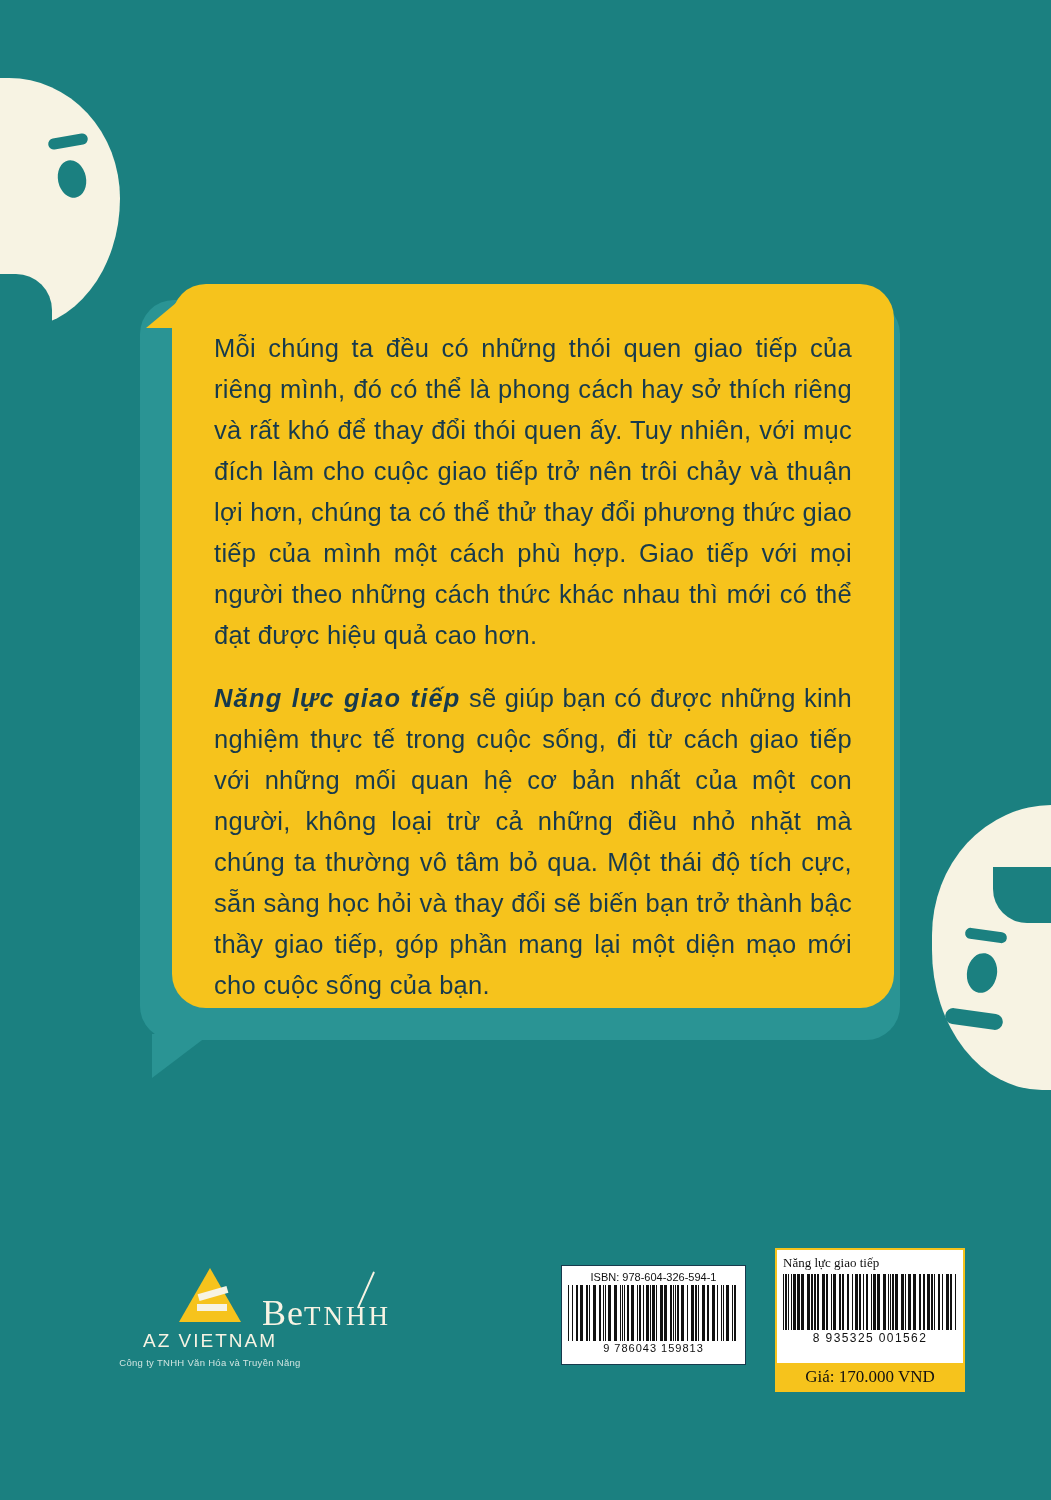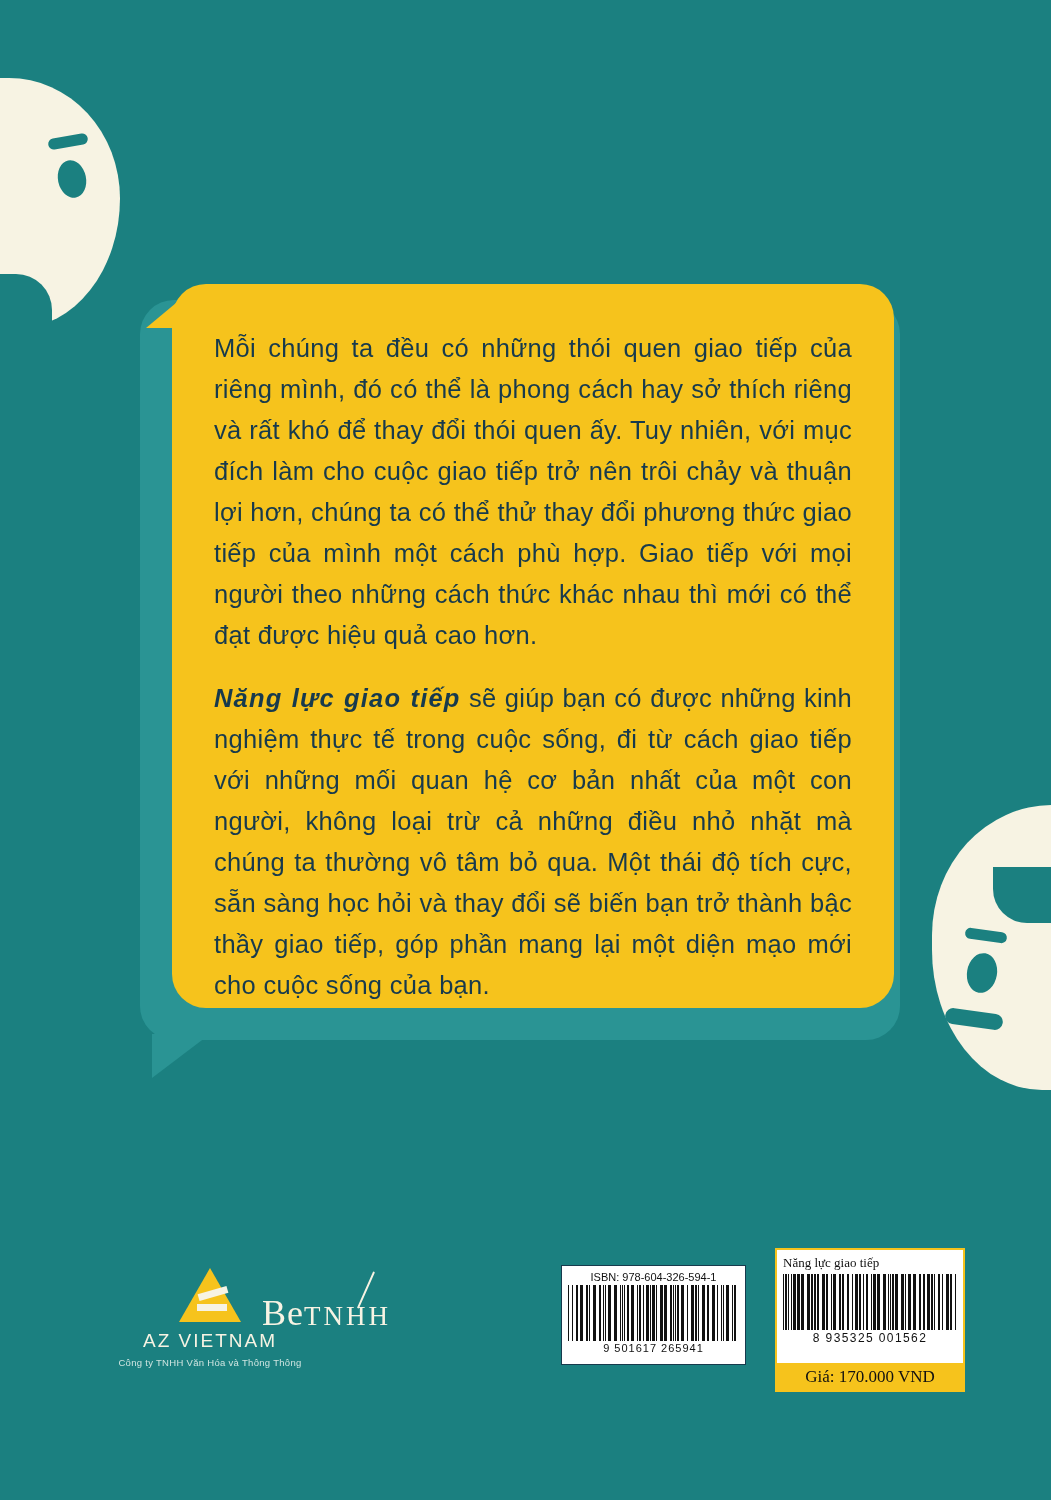--- a/index.html
+++ b/index.html
@@ -299,21 +299,21 @@
   </p>
 </div>
 
 <div class="publisher">
   <div class="logo-mark">
     <div class="tri"></div>
     <div class="bar"></div>
     <div class="bar2"></div>
   </div>
   <div class="pub-name">AZ VIETNAM</div>
-  <div class="pub-sub">Công ty TNHH Văn Hóa và Thông Thông</div>
+  <div class="pub-sub">Công ty TNHH Văn Hóa và Truyền Năng</div>
 </div>
 
 <div class="imprint">
   <div class="quill"></div>
   <div class="imprint-text">
     <span>Be</span><span class="small">TNHH</span>
   </div>
 </div>
 
 <div class="barcode-box isbn-box">
@@ -401,21 +401,21 @@
       <span style="width:1px;background:transparent"></span>
       <span style="width:1px"></span>
       <span style="width:3px;background:transparent"></span>
       <span style="width:3px"></span>
       <span style="width:3px;background:transparent"></span>
       <span style="width:1px"></span>
       <span style="width:1px;background:transparent"></span>
       <span style="width:2px"></span>
       <span style="width:3px;background:transparent"></span>
     </div>
-  <div class="num">9 501617 265941</div>
+  <div class="num">9 786043 159813</div>
 </div>
 
 <div class="barcode-box ean-box">
   <div class="ean-title">Năng lực giao tiếp</div>
   <div class="bars">
       <span style="width:1px"></span>
       <span style="width:1px;background:transparent"></span>
       <span style="width:2px"></span>
       <span style="width:1px;background:transparent"></span>
       <span style="width:1px"></span>

